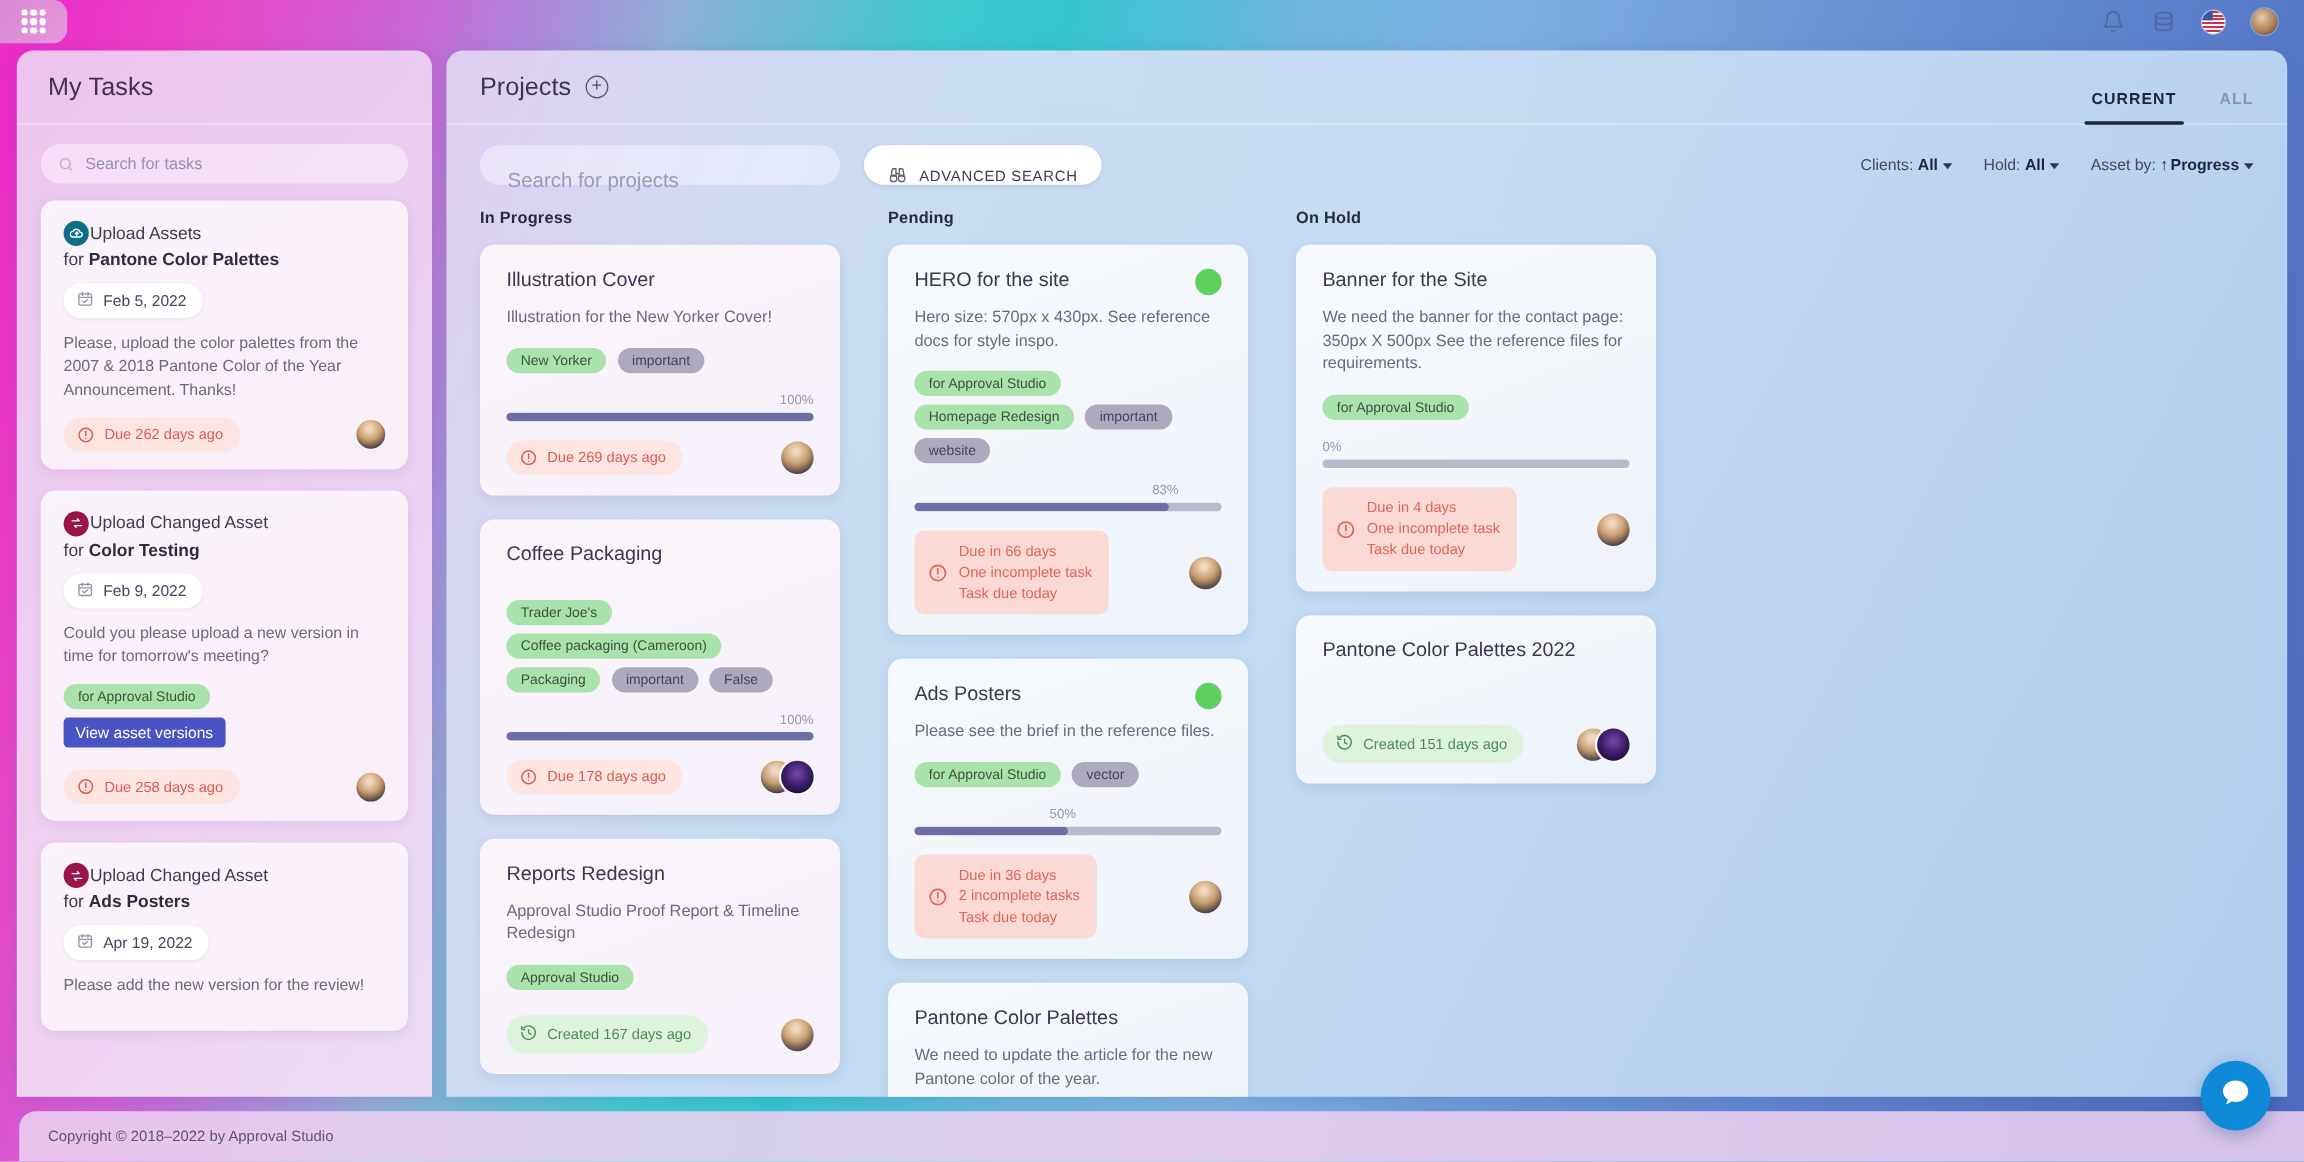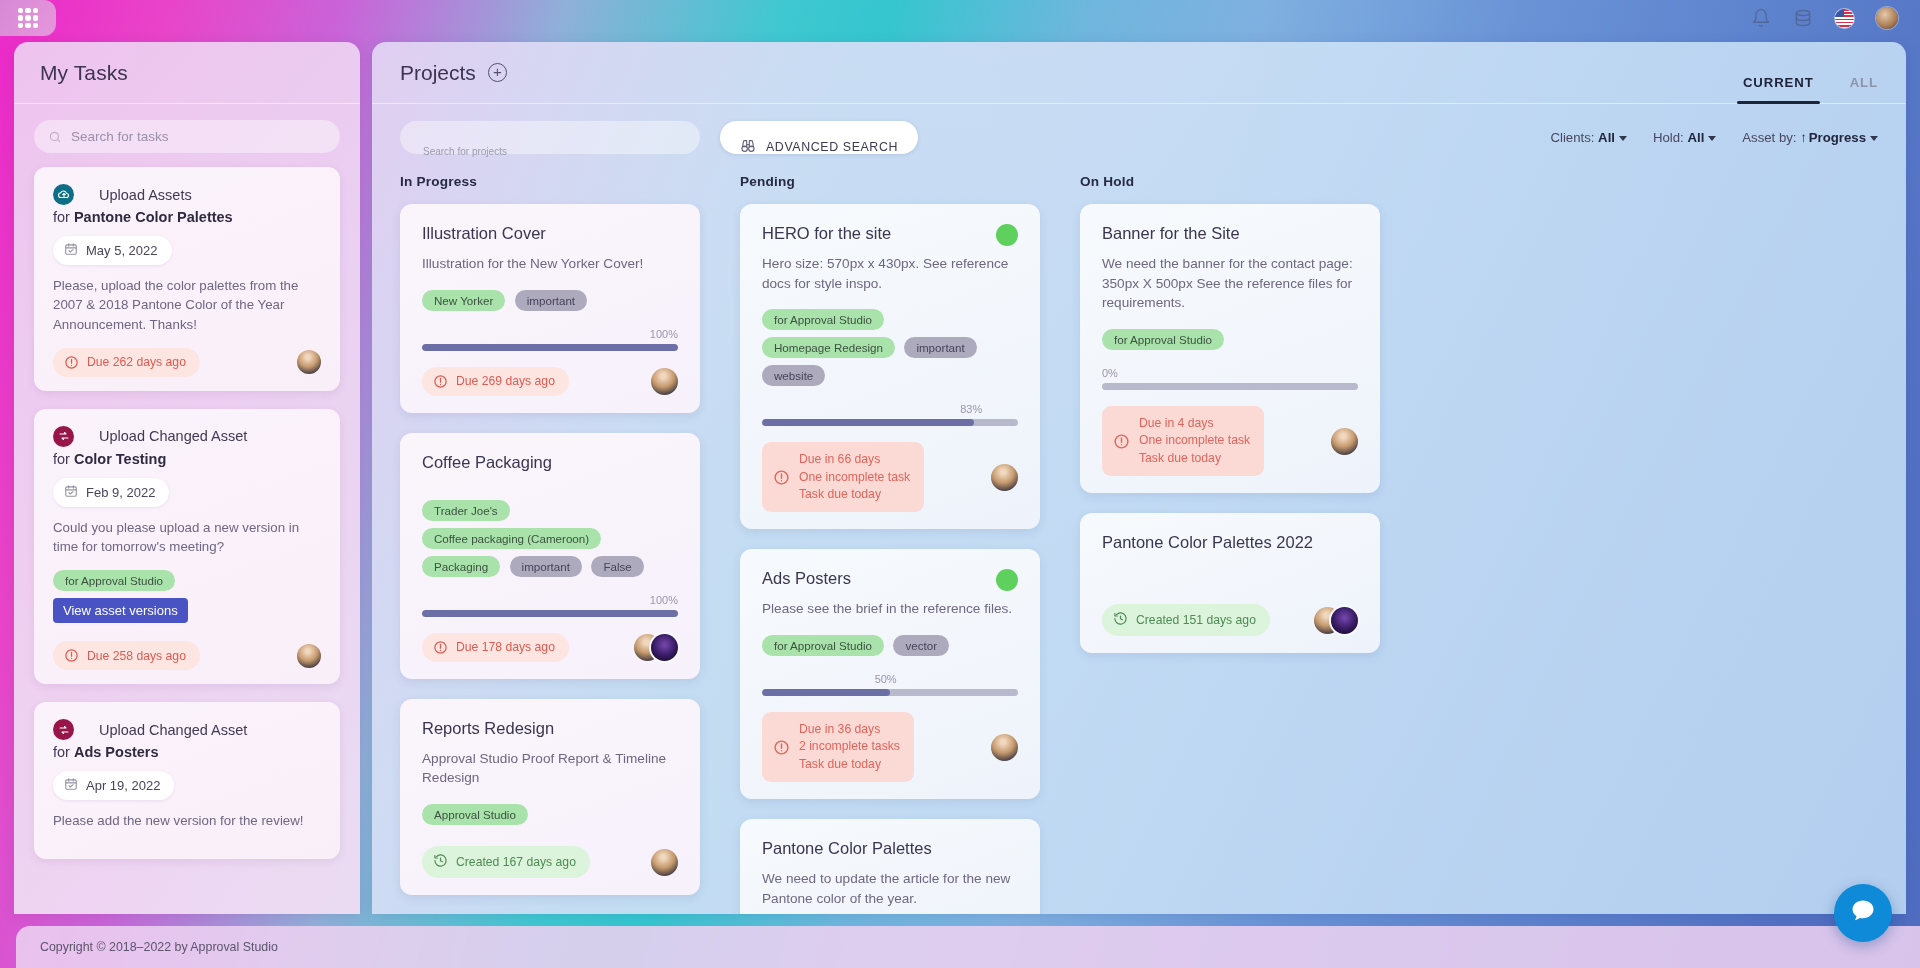--- a/index.html
+++ b/index.html
@@ -122,21 +122,21 @@
     padding: 4px 20px 20px 20px;
     overflow: hidden;
   }
   .task-card {
     background: linear-gradient(160deg, #fbf3fb 0%, #f9eff9 100%);
     border-radius: 12px;
     padding: 17px 19px 14px 19px;
     margin-bottom: 18px;
     box-shadow: 0 3px 9px rgba(110,60,130,.10);
   }
-  .task-head { display: flex; align-items: center; gap: 25px; margin-bottom: 4px;}
+  .task-head { display: flex; align-items: center; gap: 1px; margin-bottom: 4px;}
   .task-badge {
     width: 21px; height: 21px; border-radius: 50%;
     display:flex; align-items:center; justify-content:center;
     flex: none;
   }
   .task-badge svg { width: 12px; height: 12px; }
   .badge-upload  { background: #0e6e87; }
   .badge-changed { background: #981549; }
   .task-action {
     font-size: 14.5px; color: #3f3a52; font-weight: 400;
@@ -247,21 +247,21 @@
     height: 66px; display: flex; align-items: center;
     padding: 0 28px;
   }
   .proj-search {
     width: 300px; height: 33px; border-radius: 17px;
     background: rgba(255,255,255,.40);
     display: flex; align-items: center; padding: 0 14px; gap: 9px;
   }
   .proj-search input {
     border: none; outline: none; background: transparent;
-    font-family: inherit; font-size: 10px; color: #4b4460; width: 100%; margin-top: 28px;
+    font-family: inherit; font-size: 17px; color: #4b4460; width: 100%; margin-top: 28px;
   }
   .proj-search input::placeholder { color: #9a9cb0; }
   .adv-btn {
     margin-left: 20px;
     height: 33px; border-radius: 17px; background: #fff;
     display: flex; align-items: flex-end; gap: 10px;
     padding: 0 20px;
     font-size: 12.4px; letter-spacing: .6px; color: #3c3950;
     box-shadow: 0 1px 4px rgba(40,50,100,.12);
   }
@@ -440,21 +440,21 @@
         <b>Pantone Color Palettes</b>
       </div>
       <div class="date-chip">
         <span>
           <svg viewBox="0 0 24 24" fill="none" stroke="#5d5770" stroke-width="1.9" stroke-linecap="round" stroke-linejoin="round">
             <rect x="3" y="5" width="18" height="16" rx="2"></rect>
               <path d="M3 10h18M8 3v4M16 3v4"></path>
               <path d="M8.5 15l2.2 2.2L15.5 13"></path>
           </svg>
         </span>
-        <span>May 5, 2022</span>
+        <span>Feb 5, 2022</span>
       </div>
       <div class="task-desc">Please, upload the color palettes from the 2007 &amp; 2018 Pantone Color of the Year Announcement. Thanks!</div>
       <div class="task-foot">
         <span class="due-chip">
           <span class="warn">
             <svg viewBox="0 0 24 24" fill="none" stroke="#df5a50" stroke-width="2">
                 <circle cx="12" cy="12" r="9"></circle>
                 <path d="M12 7v6" stroke-linecap="round"></path>
                 <circle cx="12" cy="16.6" r=".9" fill="#df5a50" stroke="none"></circle>
               </svg>

